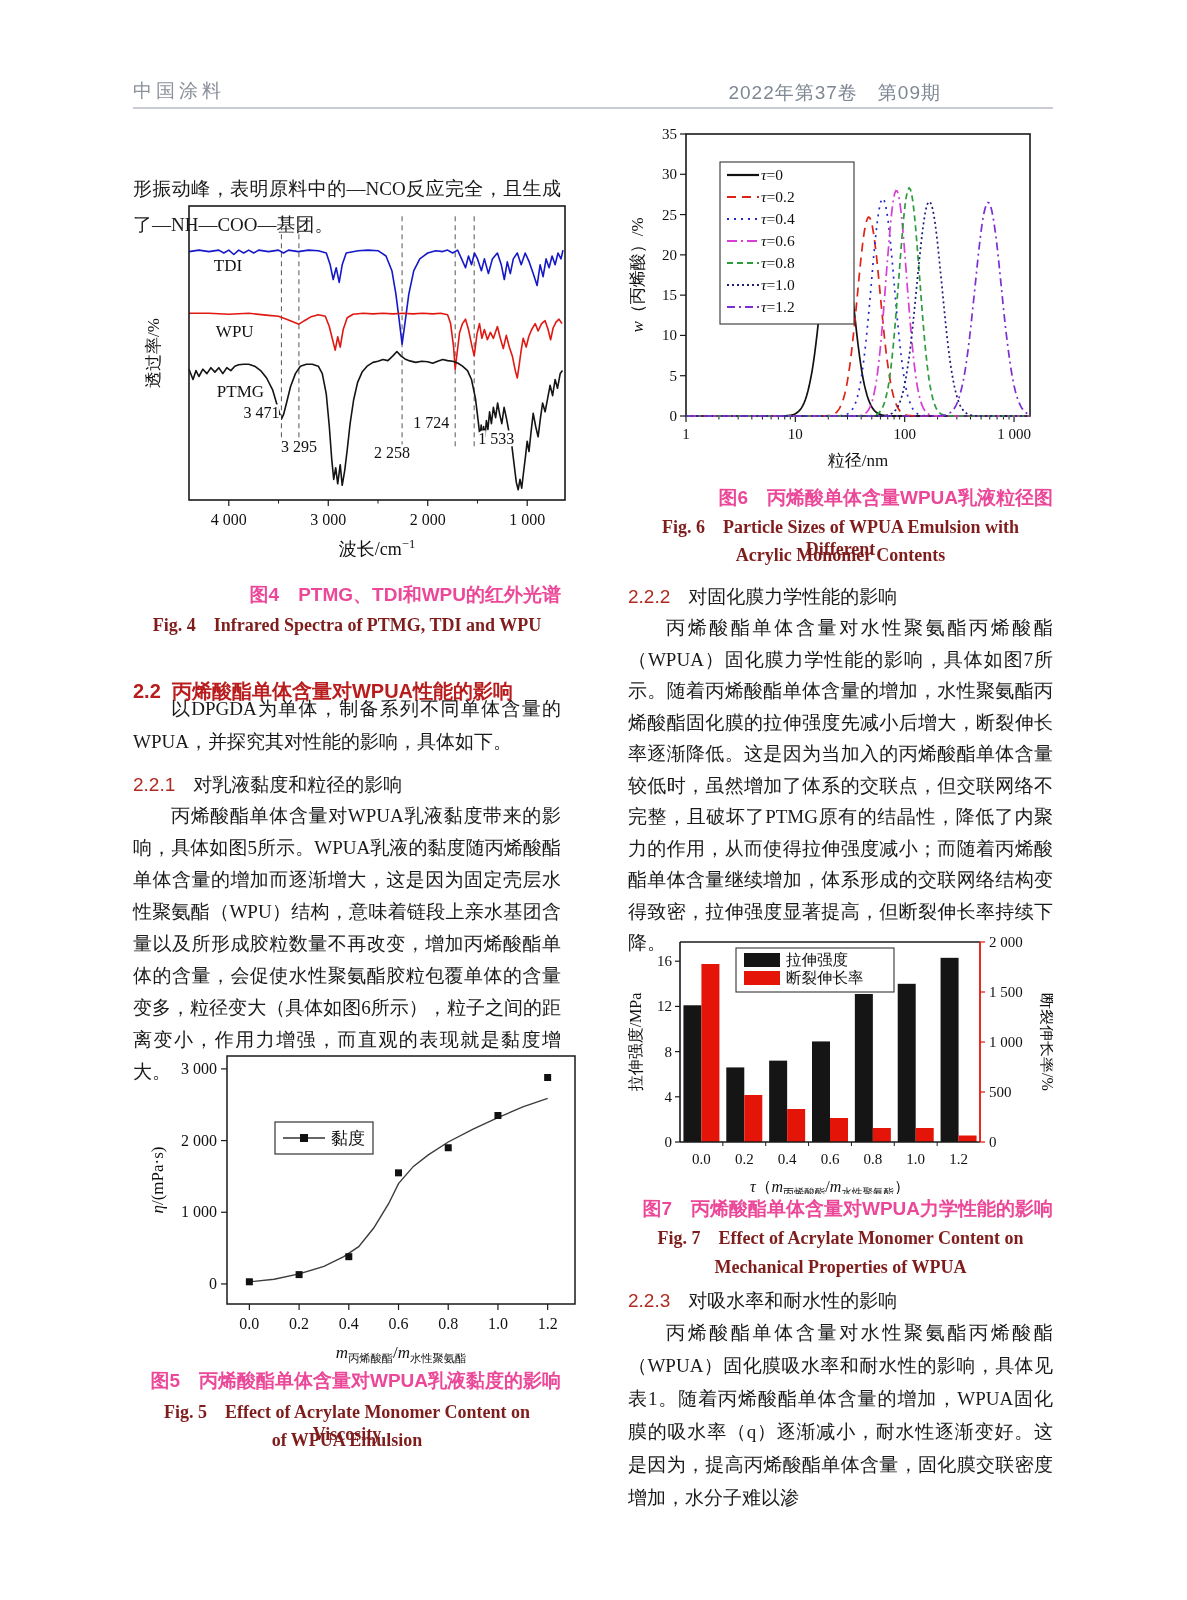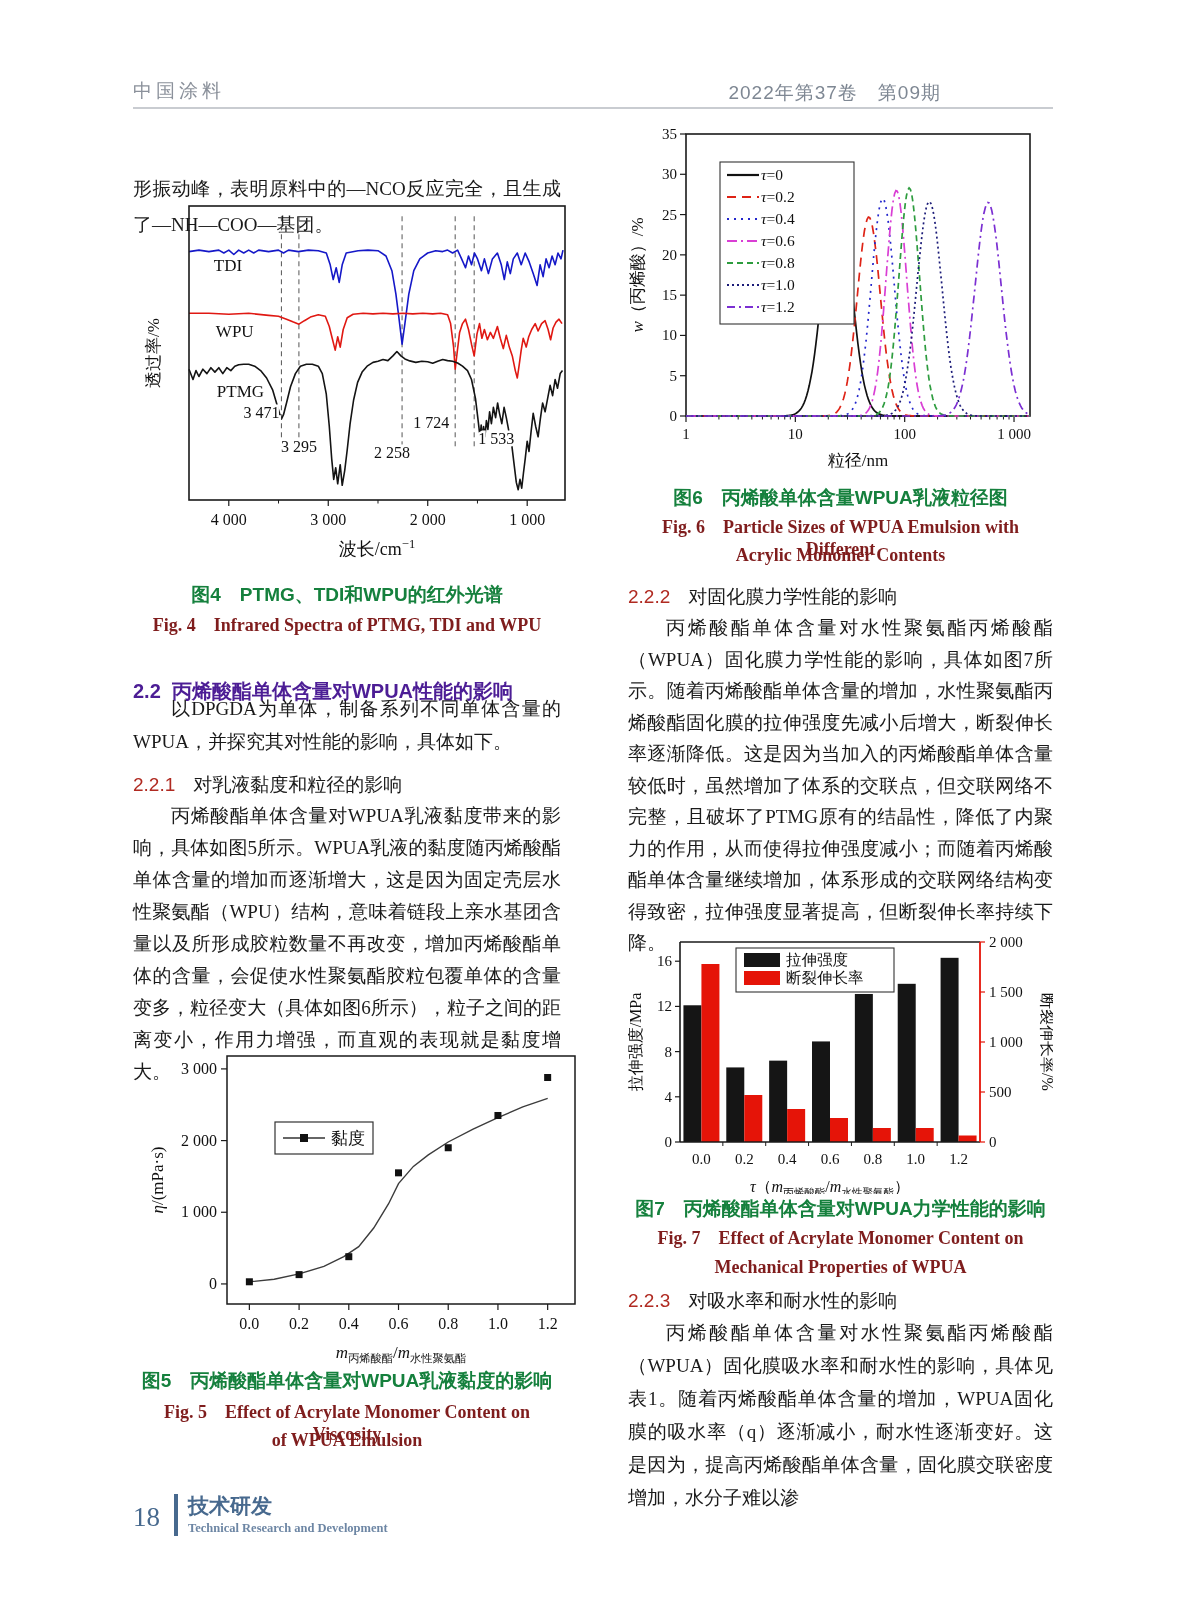--- a/index.html
+++ b/index.html
@@ -8,26 +8,26 @@
   .hdr-journal{position:absolute;left:133px;top:78px;font-size:19px;letter-spacing:4px;color:#8b919b;
                font-family:"Liberation Sans","DejaVu Sans",sans-serif;}
   .hdr-issue{position:absolute;right:134px;top:80px;font-size:19px;color:#7e8793;letter-spacing:1px;
              font-family:"Liberation Sans","DejaVu Sans",sans-serif;}
   .hdr-rule{position:absolute;left:133px;top:107px;width:920px;height:0;border-top:2px solid #c9ccd1;}
   .col-l{position:absolute;left:133px;top:0;width:428px;}
   .col-r{position:absolute;left:628px;top:0;width:425px;}
   .para{position:absolute;width:100%;text-align:justify;font-size:19px;line-height:32px;color:#1a1a1a;}
   .ind{text-indent:2em;}
   .h-main{position:absolute;width:100%;font-family:"Liberation Sans","DejaVu Sans",sans-serif;
-          font-weight:bold;font-size:20px;color:#4c1d95;}
+          font-weight:bold;font-size:20px;color:#b91c1c;}
   .h-sub{position:absolute;width:100%;font-size:19px;}
   .h-sub .num{font-family:"Liberation Sans","DejaVu Sans",sans-serif;color:#b02a21;font-weight:500;margin-right:18px;}
   .h-sub .ttl{color:#1a1a1a;}
-  .cap-zh{position:absolute;width:100%;text-align:center;font-weight:bold;font-size:19px;
-          font-family:"Liberation Sans","DejaVu Sans",sans-serif;color:#15803d;}
+  .cap-zh{position:absolute;width:100%;text-align:right;font-weight:bold;font-size:19px;
+          font-family:"Liberation Sans","DejaVu Sans",sans-serif;color:#ec4899;}
   .cap-en{position:absolute;width:100%;text-align:center;font-weight:bold;font-size:18px;color:#7f1d1d;}
   .figsvg{position:absolute;}
   .footer{position:absolute;left:133px;top:1494px;display:flex;align-items:flex-start;}
   .pg-num{font-size:27px;color:#47698e;margin-top:8px;font-family:"Liberation Serif",serif;}
   .ft-bar{width:4px;height:42px;background:#47698e;margin:0 10px 0 14px;}
   .ft-zh{font-family:"Liberation Sans","DejaVu Sans",sans-serif;font-weight:bold;font-size:21px;color:#47698e;line-height:24px;}
   .ft-en{font-size:12.5px;color:#6d86a4;font-weight:bold;margin-top:3px;}
 </style>
 </head>
 <body>
@@ -287,22 +287,14 @@
     <div class="cap-en" style="top:1226px;">Fig. 7　Effect of Acrylate Monomer Content on</div>
     <div class="cap-en" style="top:1257px;">Mechanical Properties of WPUA</div>
 
     <div class="h-sub" style="top:1288px;">
       <span class="num">2.2.3</span><span class="ttl">对吸水率和耐水性的影响</span>
     </div>
 
     <div class="para ind" style="top:1316px;line-height:33px;">丙烯酸酯单体含量对水性聚氨酯丙烯酸酯（WPUA）固化膜吸水率和耐水性的影响，具体见表1。随着丙烯酸酯单体含量的增加，WPUA固化膜的吸水率（q）逐渐减小，耐水性逐渐变好。这是因为，提高丙烯酸酯单体含量，固化膜交联密度增加，水分子难以渗</div>
   </div>
 
-  <div class="footer">
-    <div class="pg-num">18</div>
-    <div class="ft-bar"></div>
-    <div>
-      <div class="ft-zh">技术研发</div>
-      <div class="ft-en">Technical Research and Development</div>
-    </div>
-  </div>
 
 </div>
 
 </body></html>

